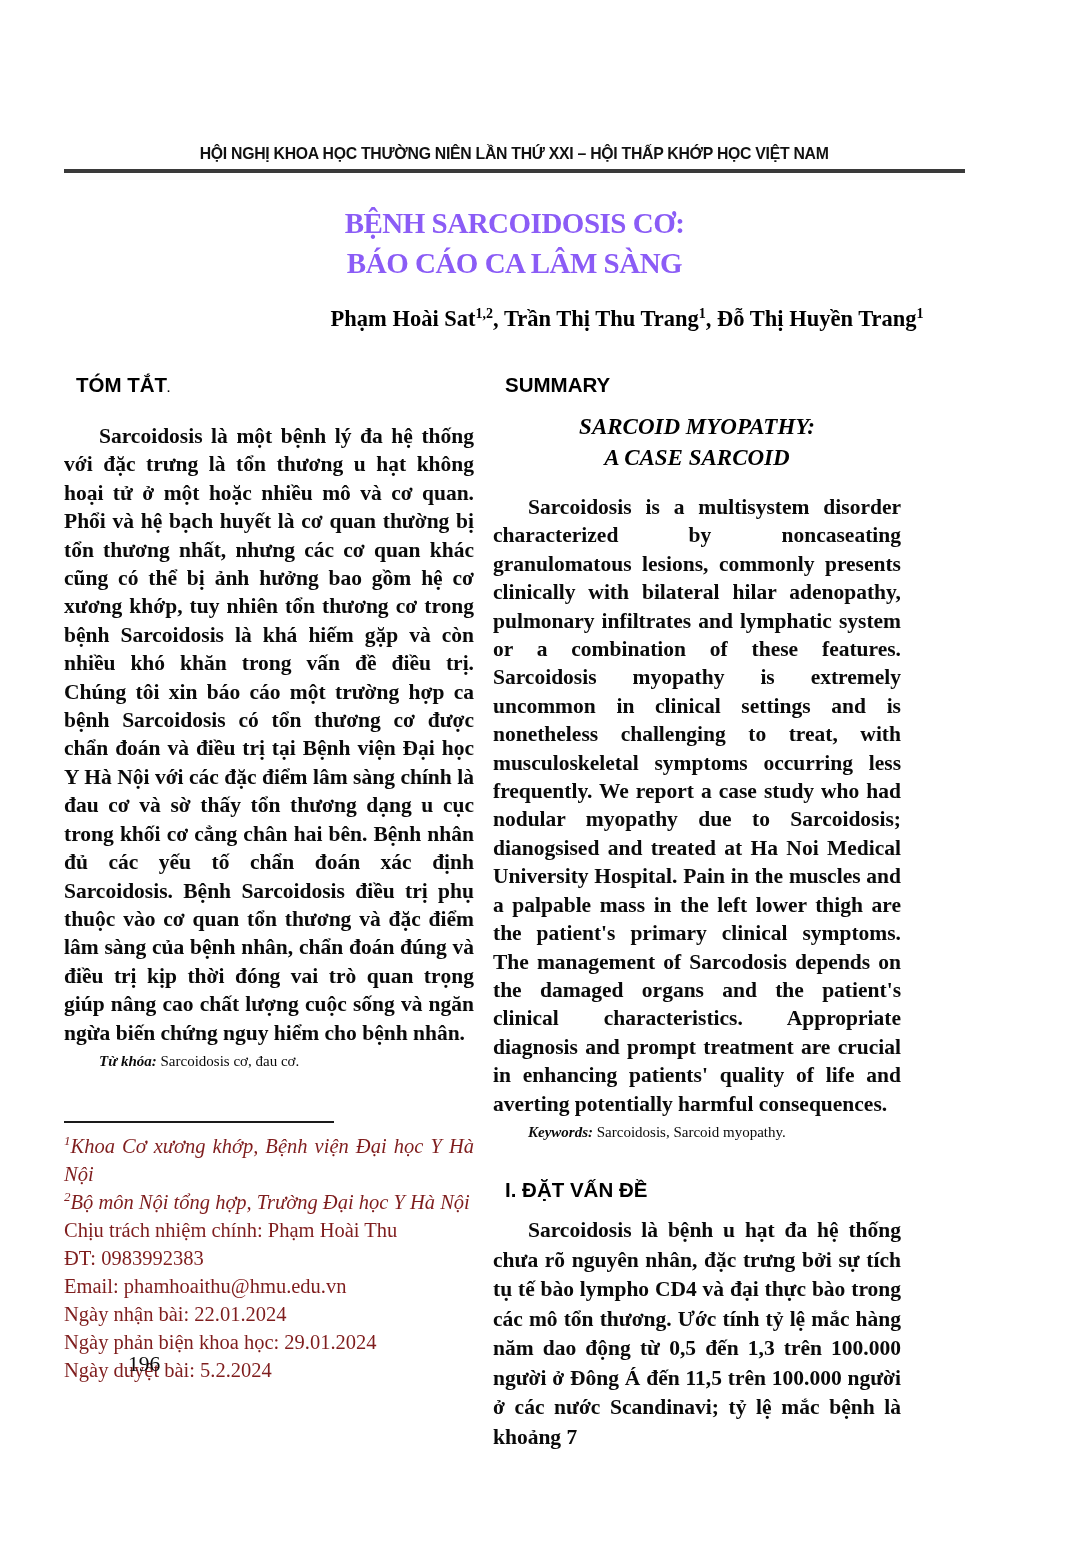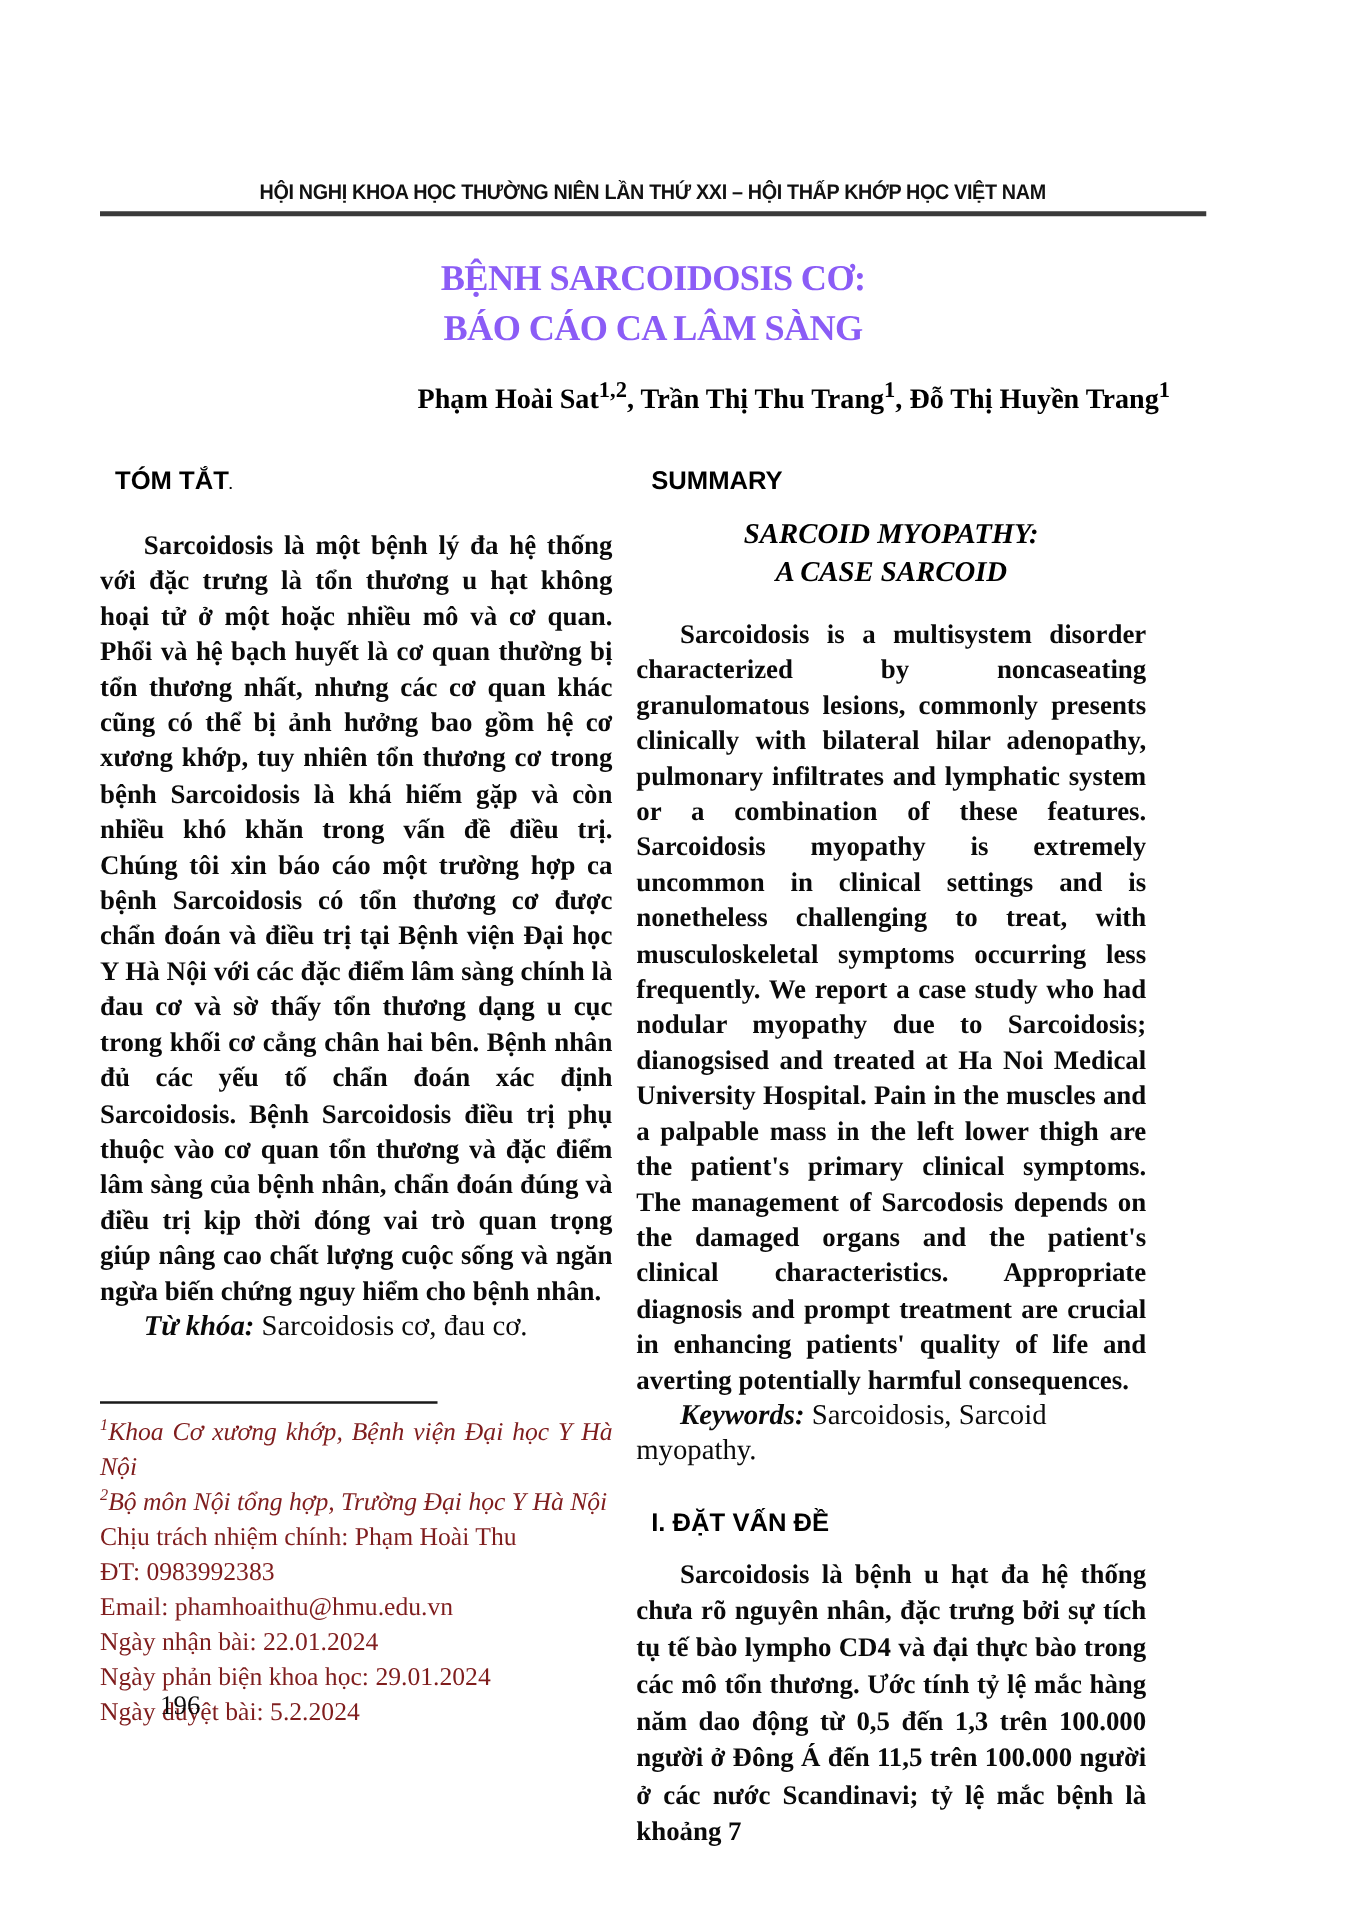--- a/index.html
+++ b/index.html
@@ -13,21 +13,21 @@
     font-family: "Liberation Serif", serif;
     color: #0a0a0a;
     position: relative;
     overflow: hidden;
   }
   .page {
     position: relative;
     box-sizing: border-box;
     width: 1090px;
     height: 1541px;
-    padding: 144px 125px 0 80px;
+    padding: 144px 125px 0 64px;
   }
   
   .running-head {
     text-align: center;
   }
   .running-head-text {
     display: inline-block;
     font-family: "Liberation Sans", sans-serif;
     font-weight: bold;
     font-size: 17px;
@@ -55,21 +55,21 @@
   .authors {
     margin-top: 23px;
     padding-left: 225px;
     text-align: center;
     font-size: 22.5px;
     font-weight: bold;
     color: #000;
     white-space: nowrap;
   }
   .authors sup {
-    font-size: 18px;
+    font-size: 14px;
     line-height: 0;
   }
   
   .columns {
     display: flex;
     gap: 19px;
     margin-top: 27px;
     align-items: flex-start;
   }
   .col-left  { width: 410px; flex: none; }
@@ -99,21 +99,21 @@
     margin: 20px 0 0 0;
     font-size: 21.5px;
     line-height: 28.4px;
     text-align: justify;
     color: #0a0a0a;
     font-weight: bold;
   }
   .indent { text-indent: 35px; }
   .keywords {
     margin: 0;
-    font-size: 23px;
+    font-size: 15px;
     line-height: 28.4px;
     text-indent: 35px;
     color: #0a0a0a;
   }
   .keywords .kw-label {
     font-weight: bold;
     font-style: italic;
   }
   .intro-section { margin-top: 30px; }
   .intro-section .body-text { margin-top: 6px; line-height: 29.5px; }

